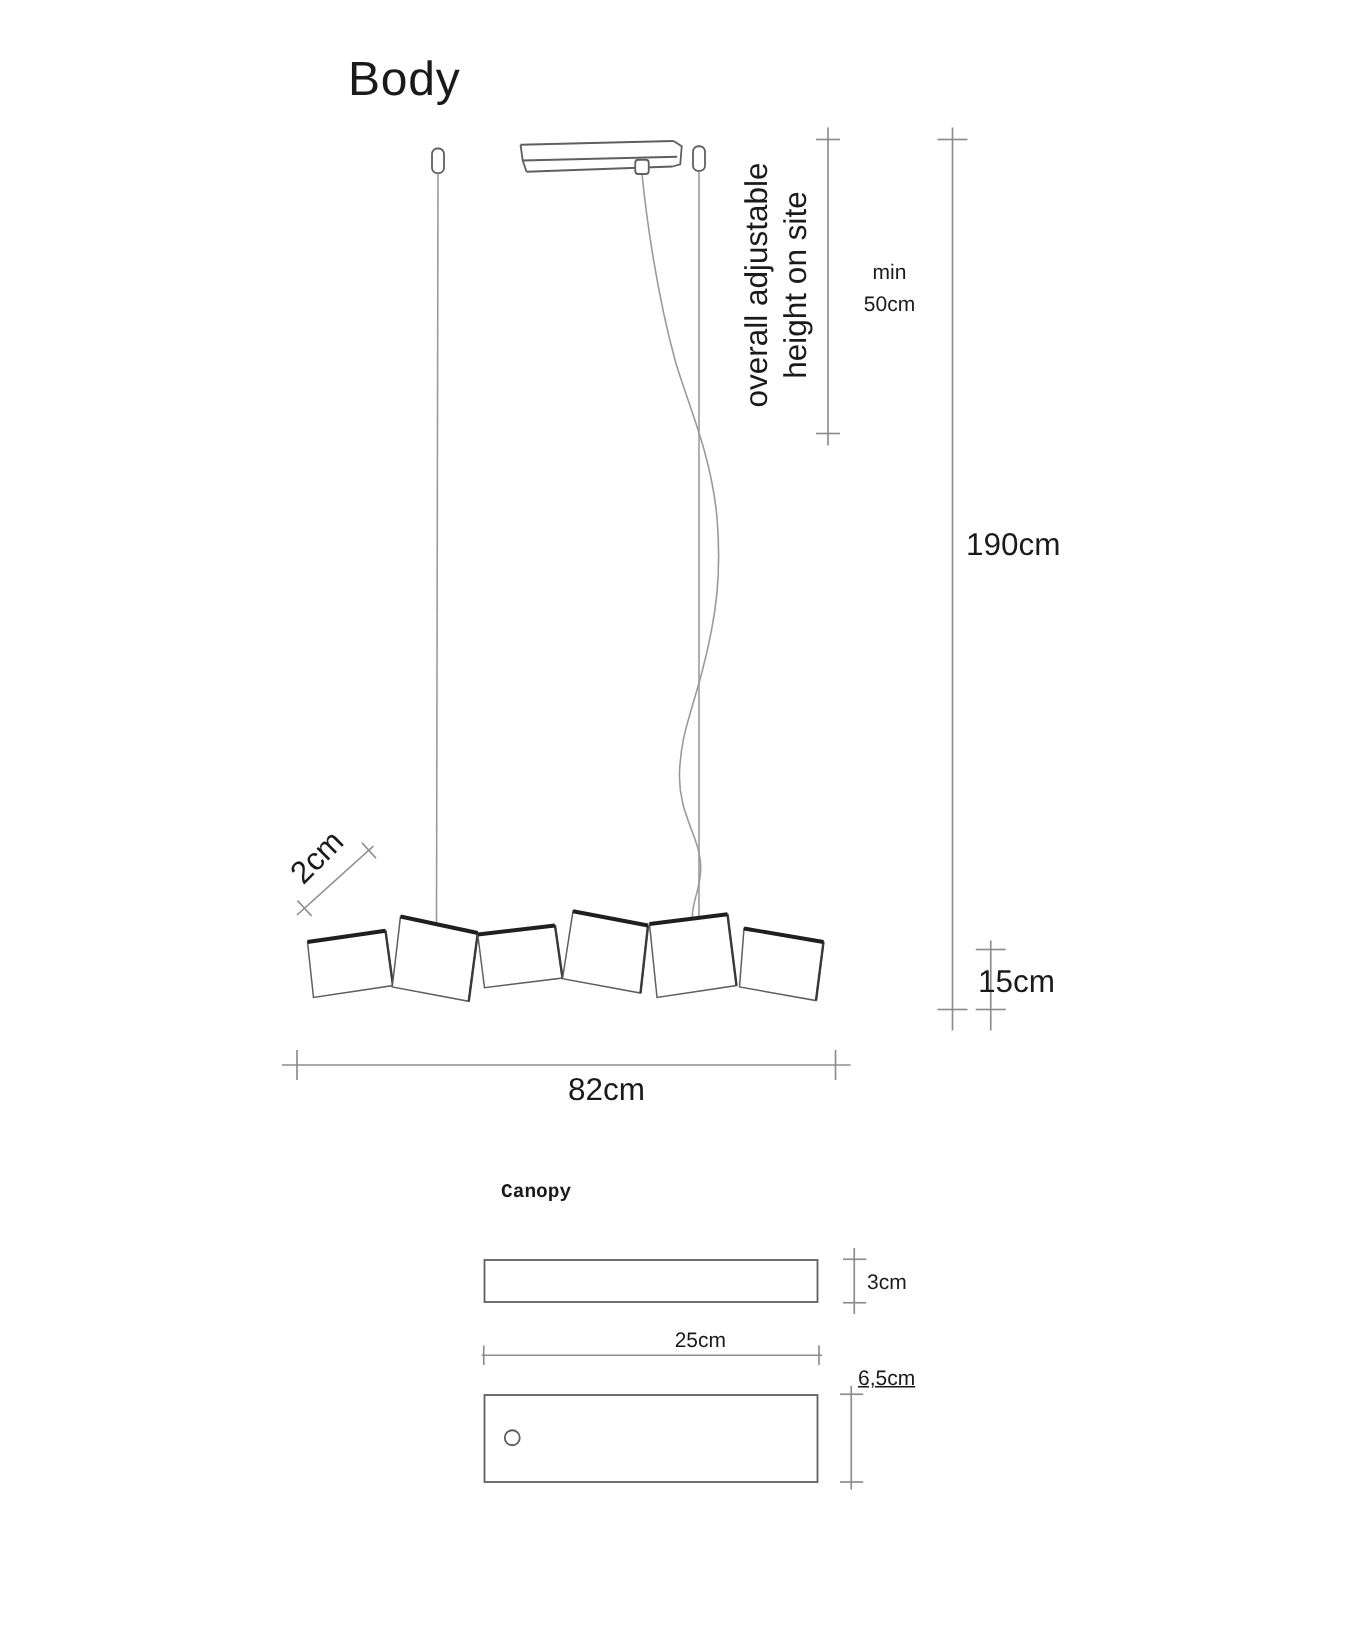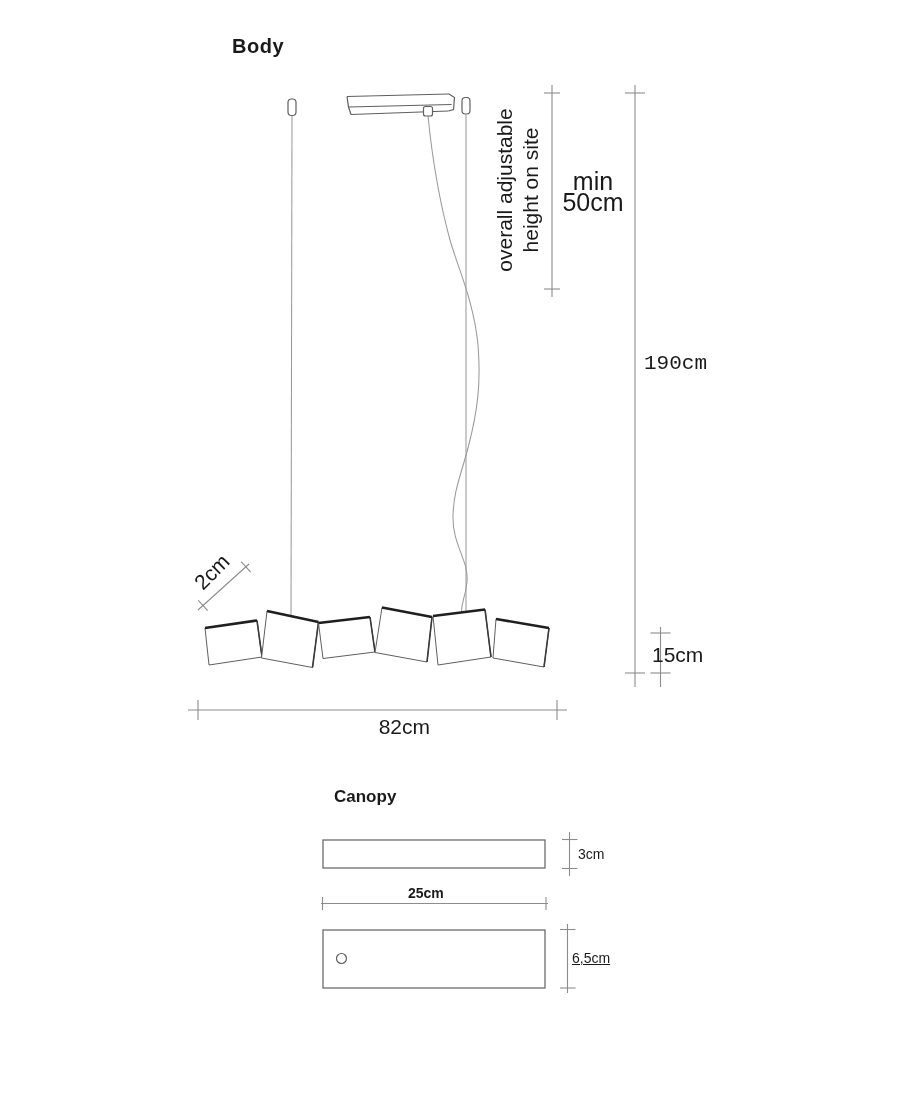--- a/index.html
+++ b/index.html
@@ -13,32 +13,32 @@
   html,body{margin:0;padding:0;background:var(--background);}
   .canvas{
     position:relative;width:900px;height:1100px;background:var(--background);
     font-family:"Liberation Sans", sans-serif;overflow:hidden;
   }
   .drawing{position:absolute;left:0;top:0;width:900px;height:1100px;}
   .label{position:absolute;color:var(--text);white-space:nowrap;line-height:1.05;}
   .lbl-lg{font-size:21px;}
   .lbl-sm{font-size:14px;}
   .center{text-align:right;}
-  .body-title{left:232px;top:36px;font-size:20px;font-weight:bold;letter-spacing:0.5px;}
+  .body-title{left:232px;top:36px;font-size:32px;font-weight:normal;letter-spacing:0.5px;}
   .note-rot{left:418px;top:164px;width:200px;height:52px;transform:rotate(-90deg);
             font-size:21px;line-height:26px;text-align:center;}
-  .min-label{left:543px;top:171px;width:100px;text-align:center;font-size:25px;line-height:21px;}
-  .total-h{left:644px;top:353px;font-family:Liberation Mono, monospace;}
+  .min-label{left:543px;top:171px;width:100px;text-align:center;font-size:14px;line-height:21px;}
+  .total-h{left:644px;top:353px;}
   .fix-h{left:652px;top:644px;}
   .fix-w{left:328px;top:716px;width:102px;}
   .thick{left:182px;top:561px;width:60px;transform:rotate(-45deg);text-align:center;}
-  .canopy-title{left:334px;top:788px;font-size:17px;font-weight:bold;}
+  .canopy-title{left:334px;top:788px;font-size:13px;font-weight:bold;font-family:Liberation Mono, monospace;}
   .can-h{left:578px;top:847px;text-align:center;}
-  .can-w{left:408px;top:886px;width:60px;text-align:left;font-weight:bold;}
-  .can-d{left:572px;top:951px;text-decoration:underline;}
+  .can-w{left:424px;top:886px;width:60px;text-align:right;}
+  .can-d{left:572px;top:911px;text-decoration:underline;}
 
   
   .dim{stroke:var(--dimension-line);stroke-width:1.1;fill:none;}
   .out{stroke:var(--outline);stroke-width:1.2;fill:none;}
   .outfill{stroke:var(--outline);stroke-width:1.2;fill:#ffffff;}
   .panel{stroke:var(--outline);stroke-width:1;fill:#ffffff;}
   .ptop{stroke:var(--panel-edge-bold);stroke-width:2.6;fill:none;}
   .pside{stroke:#3a3a3a;stroke-width:1.6;fill:none;}
   .cable{stroke:var(--cable);stroke-width:1.05;fill:none;}
 </style>

